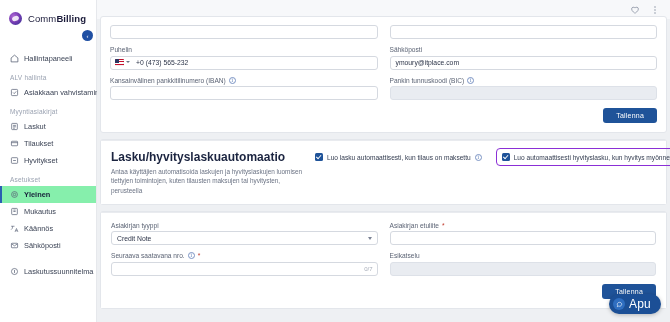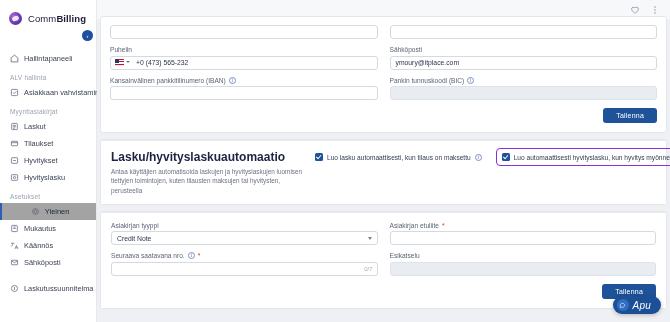--- a/index.html
+++ b/index.html
@@ -43,21 +43,21 @@
   .nav-group-label {
     font-size: 6.5px; color: #9aa2b1; padding: 7px 0 3px 10px;
     letter-spacing: .2px;
   }
   .nav-item {
     display: flex; align-items: center; gap: 5px;
     padding: 4px 6px 4px 10px; height: 17px;
     font-size: 7.4px; color: #3b4355; white-space: nowrap;
     position: relative;
   }
-  .nav-item.active { background: #a3a3a3; color:#17213a; font-weight:400;justify-content:center; }
+  .nav-item.active { background: #86efac; color:#17213a; font-weight:700; }
   .nav-item.active:before { content:""; position:absolute; left:0; top:0; bottom:0; width:2px; background:#2b5fb1;}
   .nav-item .ic { width: 9px; height: 9px; flex:0 0 9px; display:block; color:#5a6377; }
   .nav-item .ic svg { display:block; width:9px; height:9px; }
   .nav-spacer { height: 9px; }
 
   
   .main { flex: 1 1 auto; position: relative; height: 322px; background:#eef0f3; overflow: hidden;}
   .topbar {
     height: 19px; display:flex; align-items:center; justify-content:flex-end;
     gap: 10px; padding-right: 10px; background: #f7f8fa;
@@ -151,21 +151,21 @@
 
   
   .help {
     position:absolute; right: 9px; bottom: 8px;
     display:flex; align-items:center; gap:4px;
     background:#1b4f96; color:#fff; border-radius:11px;
     padding: 3px 10px 3px 4px; box-shadow: 0 1px 4px rgba(0,0,0,.25);
   }
   .help .bub { width:12px; height:12px; border-radius:50%; background:#2f6ec0; display:flex; align-items:center; justify-content:center;}
   .help .bub svg { width:7px; height:7px; display:block;}
-  .help-label { font-size: 10px; letter-spacing:.2px;font-style:italic; }
+  .help-label { font-size: 12px; letter-spacing:.2px; }
 </style>
 </head>
 <body>
 
 <div class="app">
 
   <aside class="sidebar">
     <div class="logo-row">
       <span class="logo-mark"></span>
       <span class="logo-text"><span class="light">Comm</span><b>Billing</b></span>
@@ -214,29 +214,20 @@
         <span>Tilaukset</span>
       </div>
       <div class="nav-item">
         <span class="ic">
             <svg viewBox="0 0 16 16" fill="none" stroke="currentColor" stroke-width="1.3">
               <rect x="2.5" y="3" width="11" height="10" rx="1.2"></rect>
               <path d="M5.5 8h5"></path>
             </svg>
           </span>
         <span>Hyvitykset</span>
-      </div>
-      <div class="nav-item">
-        <span class="ic">
-            <svg viewBox="0 0 16 16" fill="none" stroke="currentColor" stroke-width="1.3">
-              <rect x="2.5" y="3" width="11" height="10" rx="1.2"></rect>
-              <circle cx="8" cy="8" r="2"></circle>
-            </svg>
-          </span>
-        <span>Hyvityslasku</span>
       </div>
 
       <div class="nav-group-label">Asetukset</div>
       <div class="nav-item active">
         <span class="ic">
             <svg viewBox="0 0 16 16" fill="none" stroke="currentColor" stroke-width="1.3">
               <circle cx="8" cy="8" r="2.2"></circle>
               <circle cx="8" cy="8" r="5.2"></circle>
             </svg>
           </span>

